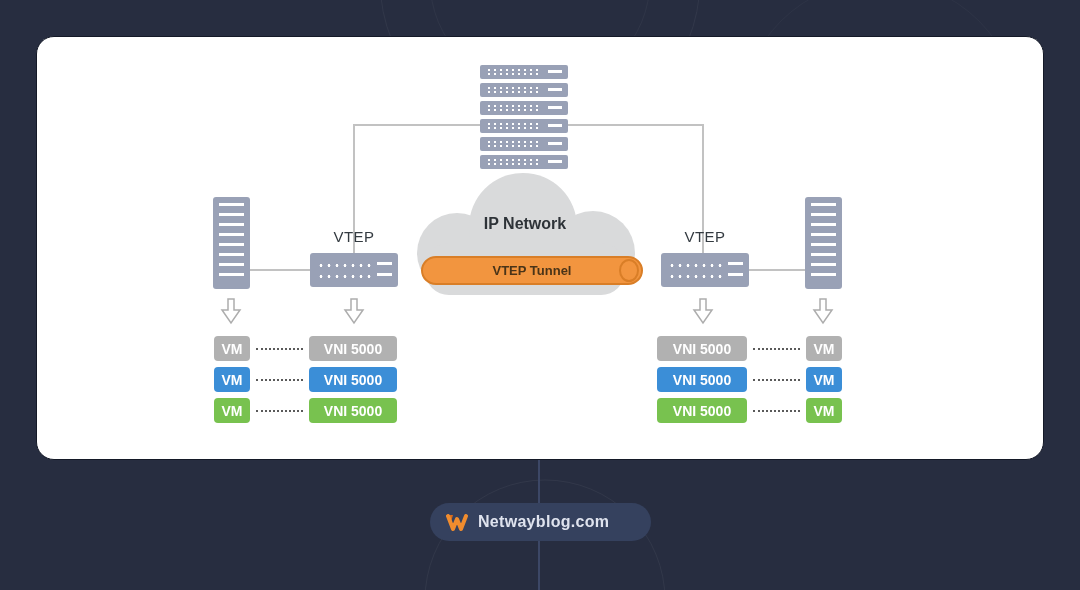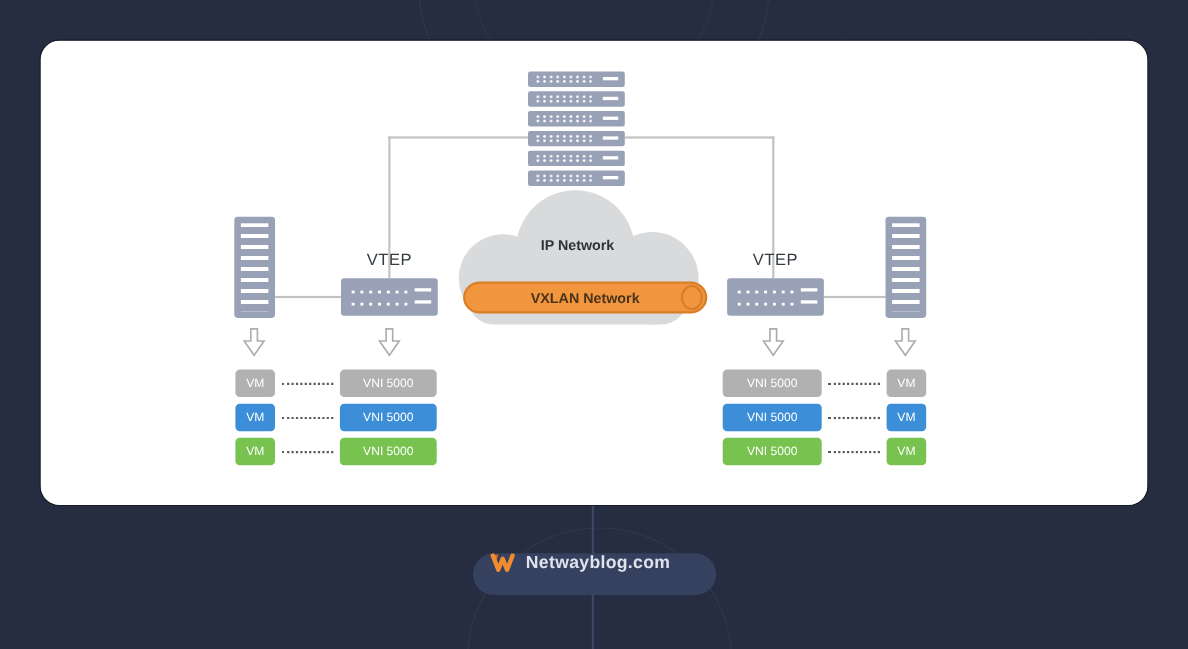--- a/index.html
+++ b/index.html
@@ -64,21 +64,21 @@
   .server .slats {
     width:100%; height:100%;
     background:repeating-linear-gradient(to bottom, #ffffff 0 3px, transparent 3px 10px);
   }
 
   
   .cloud { position:absolute; z-index:1; }
 
   .net-label {
     position:absolute; width:200px; text-align:center;
-    font-size:13px; font-weight:bold; color:#2e3338; z-index:3;
+    font-size:16px; font-weight:bold; color:#2e3338; z-index:3;
   }
 
   
   .tunnel {
     position:absolute; left:384px; top:219px; width:222px; height:29px;
     background:#f2953f; border:2px solid #d97e27;
     border-radius:15px / 50%;
     display:flex; align-items:center; justify-content:center;
     z-index:3;
   }
@@ -89,21 +89,21 @@
   .tunnel span { font-size:13px; font-weight:bold; color:#4a3418; z-index:1; }
 
   
   .down-arrow { position:absolute; width:24px; height:27px; z-index:3; }
 
   
   .row { position:absolute; height:25px; z-index:3; }
   .box {
     position:absolute; top:0; height:25px; border-radius:4px;
     display:flex; align-items:center; justify-content:center;
-    color:#ffffff; font-size:11px; font-weight:normal;
+    color:#ffffff; font-size:14px; font-weight:bold;
   }
   .c-gray  { background:#b1b1b1; }
   .c-blue  { background:#3b8ed7; }
   .c-green { background:#78c24f; }
   .dotted {
     position:absolute; top:12px; height:0; border-top:2px dotted #5a5a5a;
   }
   .row-l .vm  { left:0;   width:36px; }
   .row-l .dot { left:42px; width:47px; }
   .row-l .vni { left:95px; width:88px; }
@@ -112,21 +112,21 @@
   .row-r .vm  { left:149px; width:36px; }
 
   
   .center-line {
     position:absolute; left:538px; top:459px; width:2px; height:131px;
     background:#3c4766; z-index:1;
   }
   .brand-badge {
     position:absolute; left:430px; top:503px; width:221px; height:38px;
     background:#35415e; border-radius:19px;
-    display:flex; gap:9px; padding-left:15px;
+    display:flex; align-items:center; gap:9px; padding-left:15px;
     z-index:3; cursor:pointer;
   }
   .brand-badge .label {
     color:#dfe3ee; font-size:16px; font-weight:bold; letter-spacing:.3px;
   }
 </style>
 </head>
 <body>
 
 <svg class="bg-pattern" width="1080" height="590">
@@ -177,21 +177,21 @@
       </div>
     <div class="sw-unit">
         <div class="ports"></div>
         <div class="dash"></div>
       </div>
   </div>
 
   <div class="net-label" style="left:388px; top:178px;">IP Network</div>
 
   <div class="tunnel">
-    <span>VXLAN Network</span>
+    <span>VTEP Tunnel</span>
   </div>
 
   <div class="vtep-label" style="left:273px; top:191px;">VTEP</div>
   <div class="vtep-sw" style="left:273px; top:216px;">
     <div class="ports"></div>
       <div class="dash d1"></div>
       <div class="dash d2"></div>
   </div>
 
   <div class="vtep-label" style="left:624px; top:191px;">VTEP</div>

